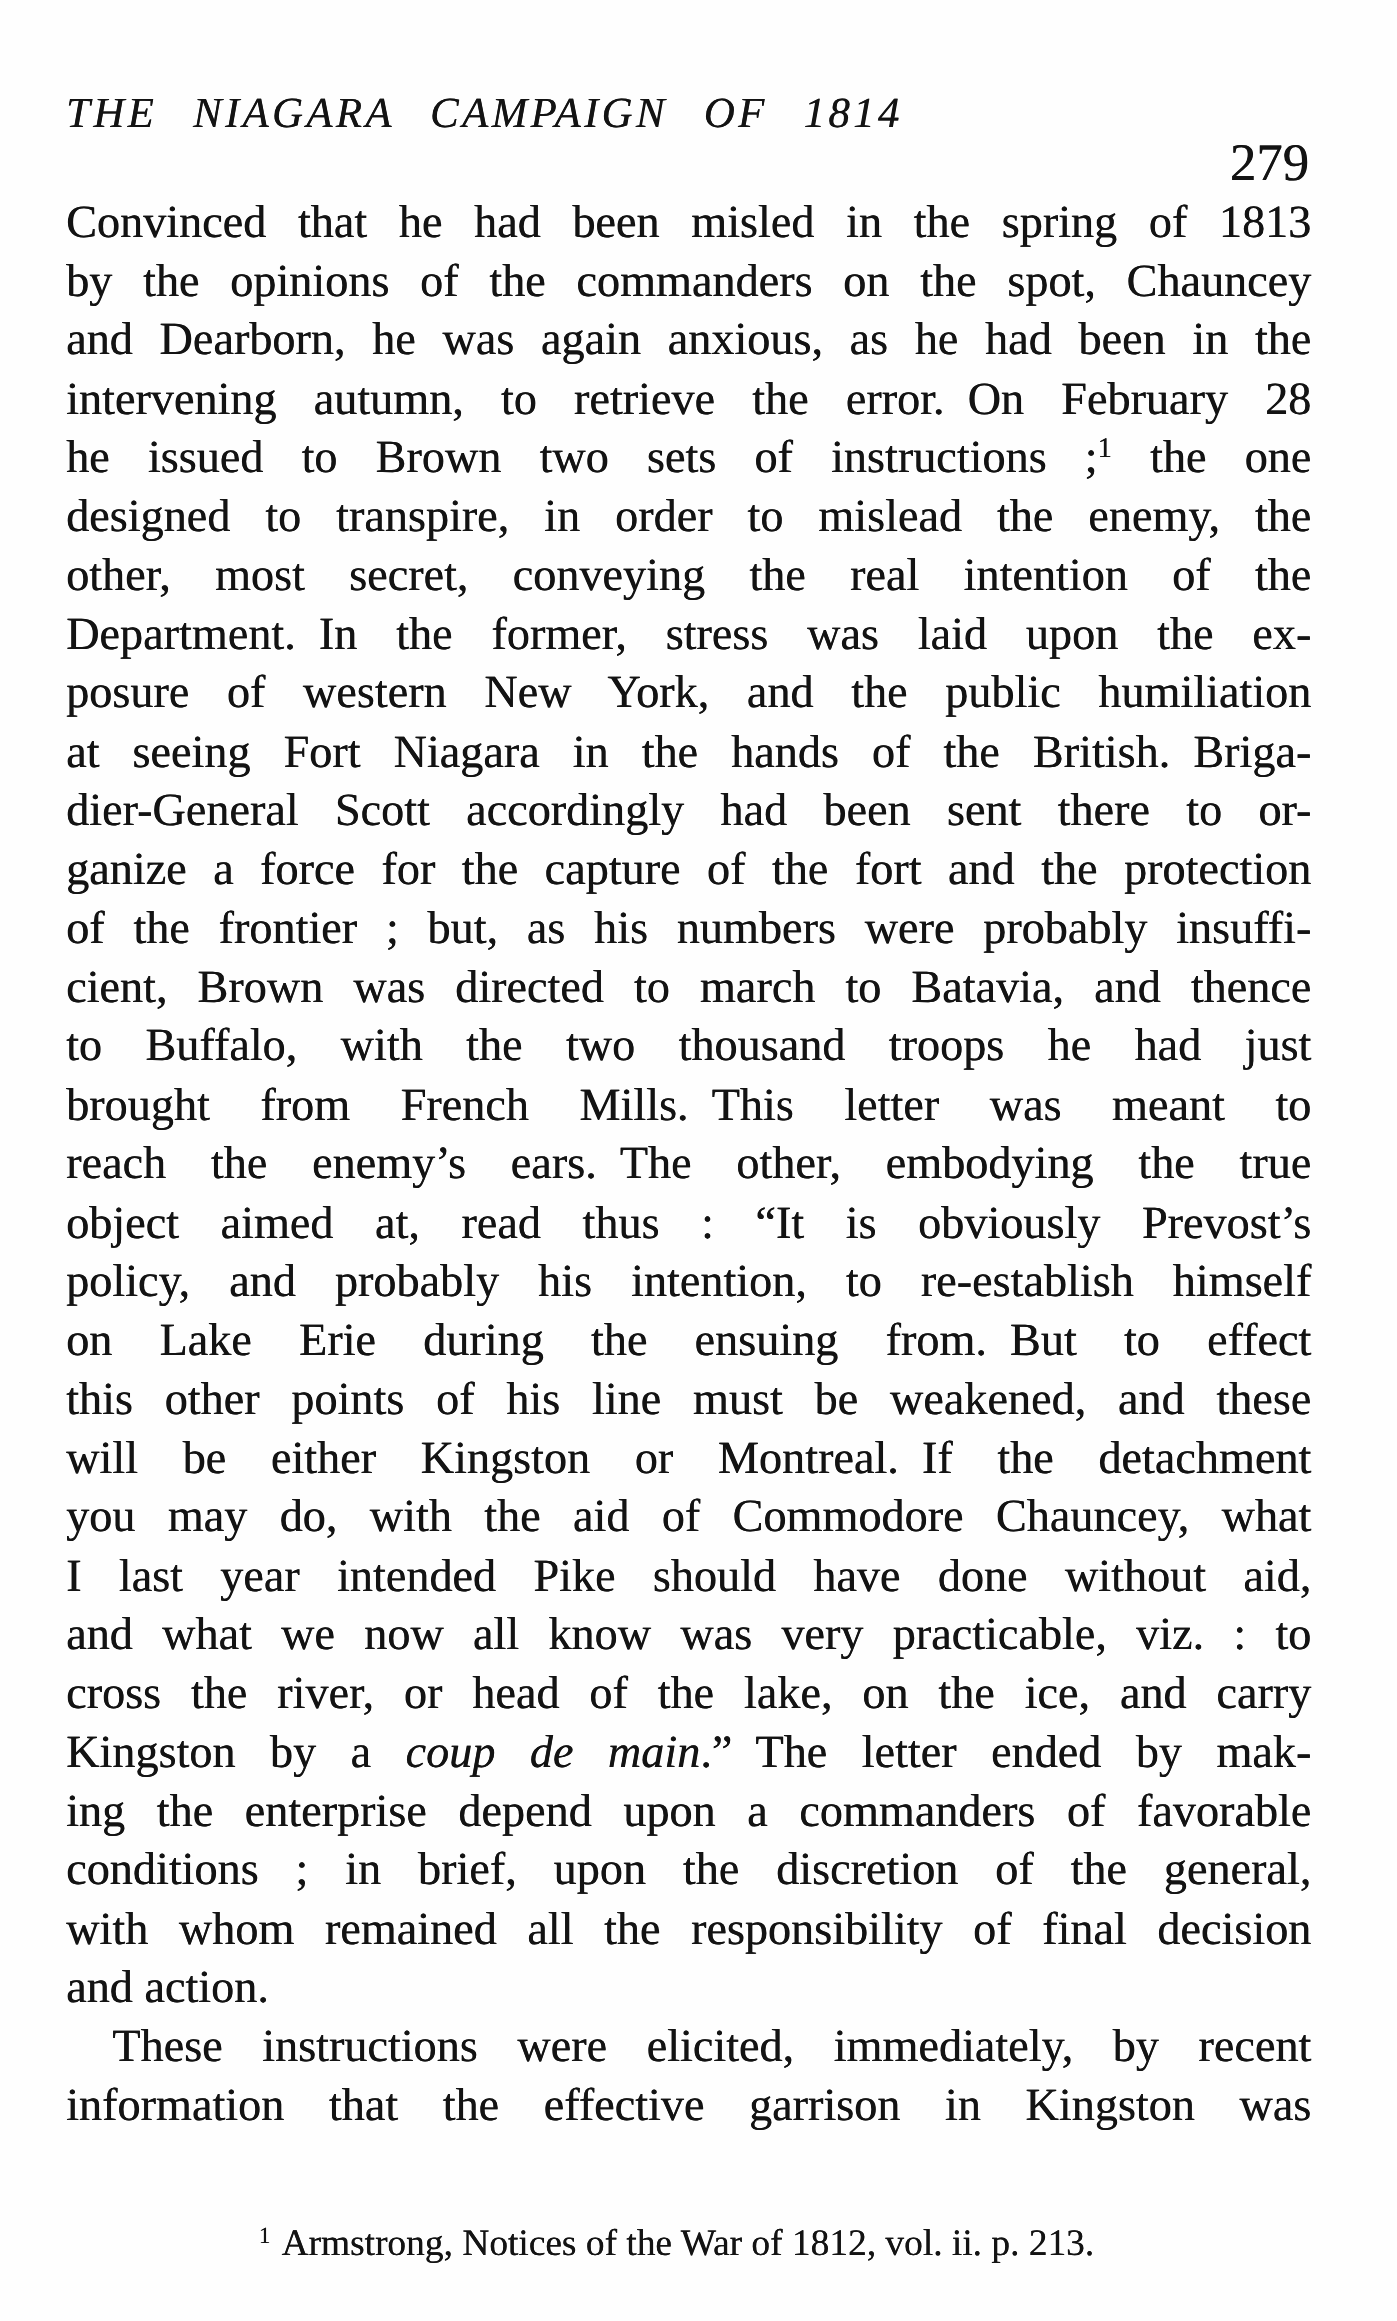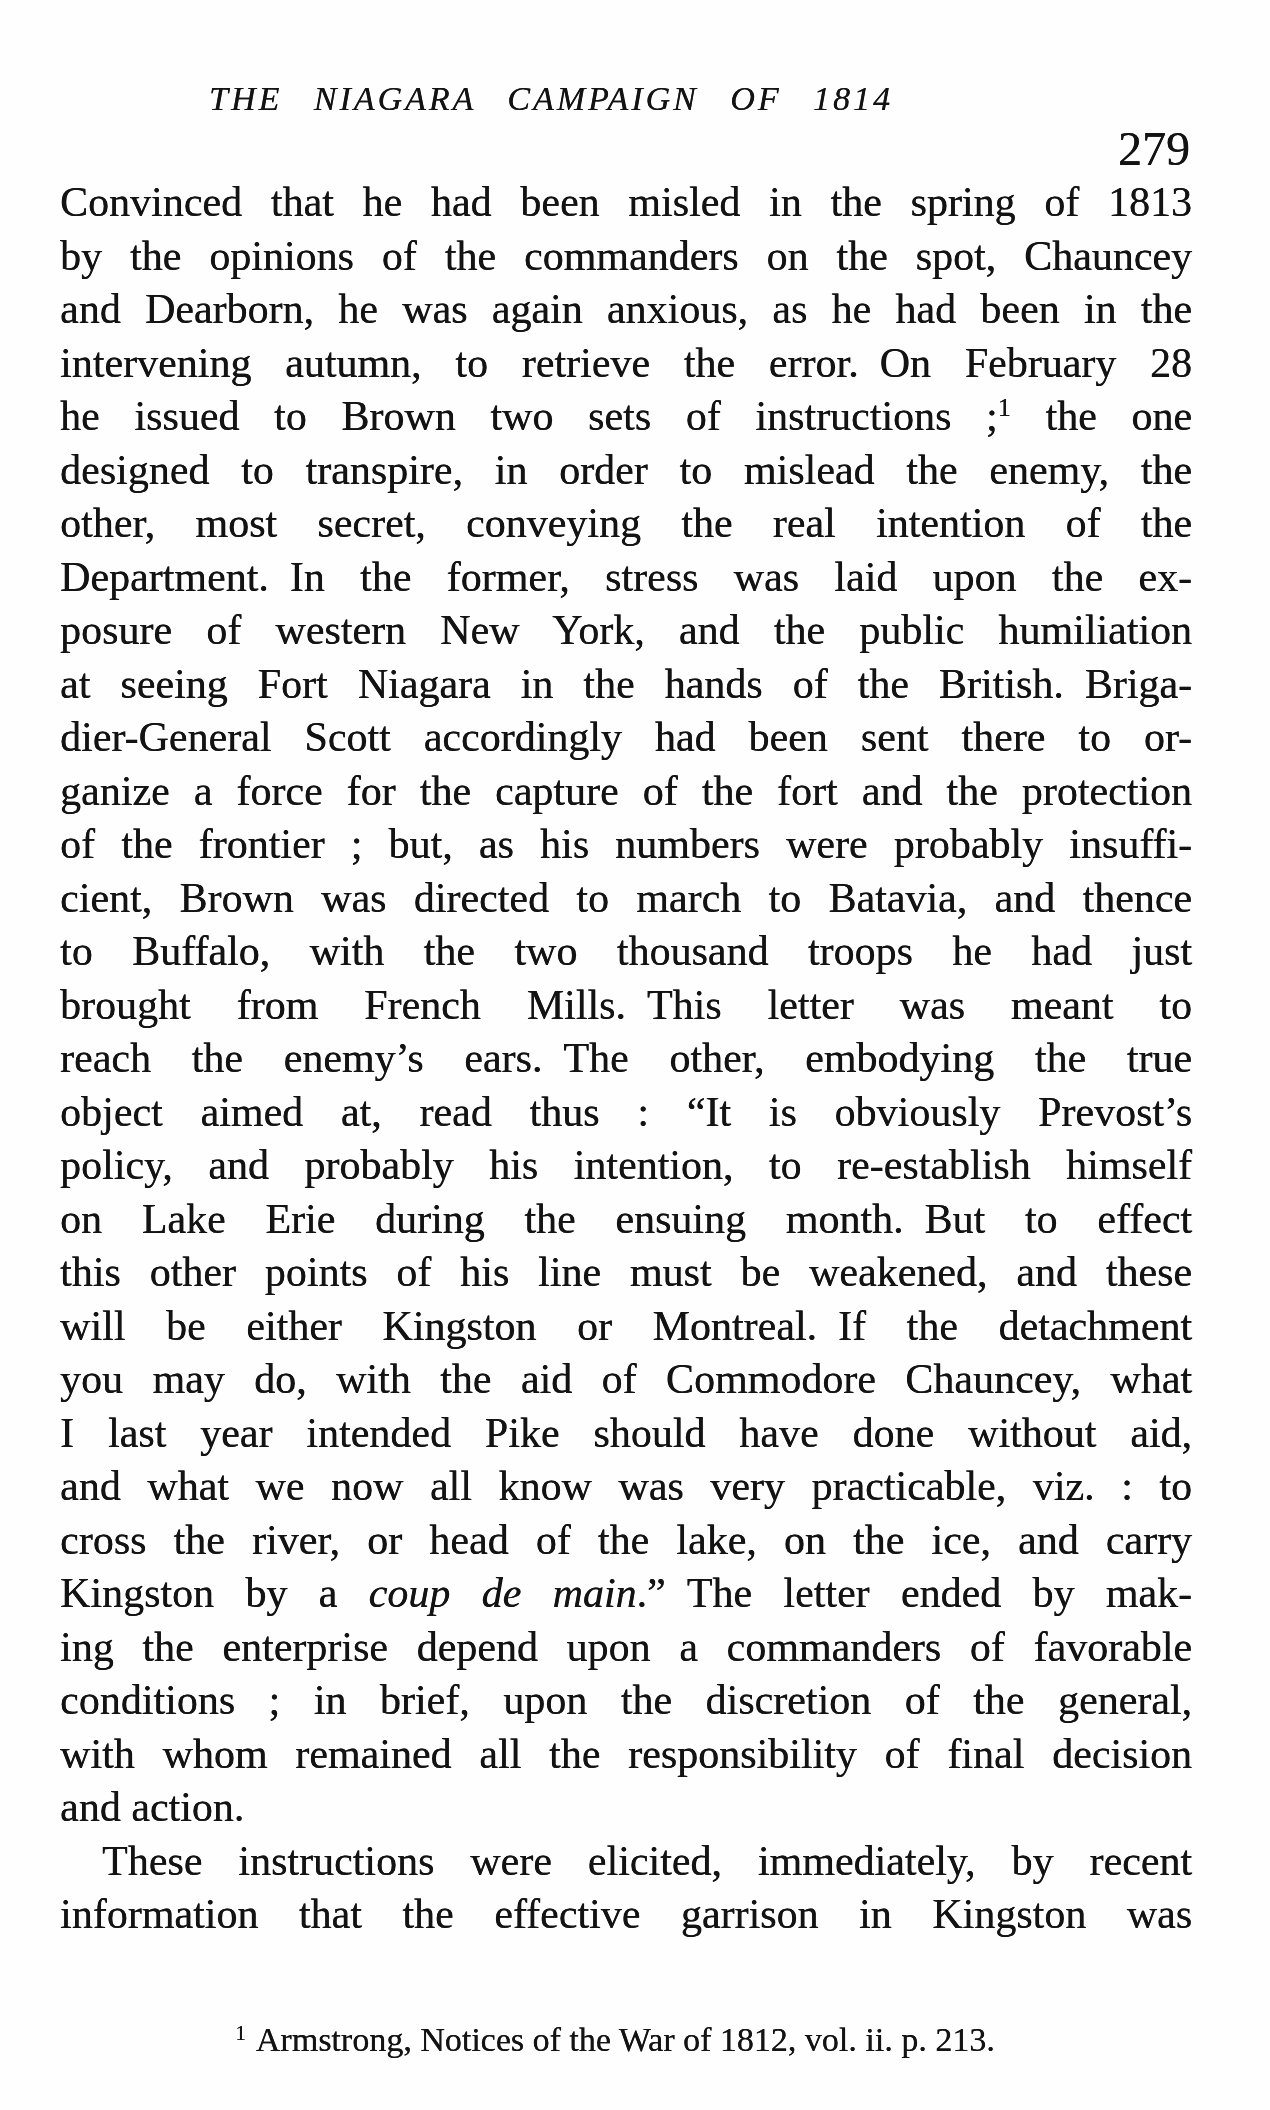--- a/index.html
+++ b/index.html
@@ -21,23 +21,23 @@
     top: 74px;
     left: 60px;
     width: 1132px;
     height: 56px;
   }
   .running-title {
     position: absolute;
     left: 0;
     right: 150px;
     top: 6px;
-    text-align: center;
+    text-align: left;
     font-style: italic;
-    font-size: 34px;
+    font-size: 39px;
     letter-spacing: 3px;
     word-spacing: 20px;
     white-space: nowrap;
     text-shadow: 0.3px 0 0 currentColor;
   }
   .page-number {
     position: absolute;
     right: 2px;
     top: 0;
     font-size: 48px;
@@ -115,21 +115,21 @@
     <div class="line j">at seeing Fort Niagara in the hands of the British. Briga-</div>
     <div class="line j">dier-General Scott accordingly had been sent there to or-</div>
     <div class="line j">ganize a force for the capture of the fort and the protection</div>
     <div class="line j">of the frontier ; but, as his numbers were probably insuffi-</div>
     <div class="line j">cient, Brown was directed to march to Batavia, and thence</div>
     <div class="line j">to Buffalo, with the two thousand troops he had just</div>
     <div class="line j">brought from French Mills. This letter was meant to</div>
     <div class="line j">reach the enemy’s ears. The other, embodying the true</div>
     <div class="line j">object aimed at, read thus : “It is obviously Prevost’s</div>
     <div class="line j">policy, and probably his intention, to re-establish himself</div>
-    <div class="line j">on Lake Erie during the ensuing month. But to effect</div>
+    <div class="line j">on Lake Erie during the ensuing from. But to effect</div>
     <div class="line j">this other points of his line must be weakened, and these</div>
     <div class="line j">will be either Kingston or Montreal. If the detachment</div>
     <div class="line j">you may do, with the aid of Commodore Chauncey, what</div>
     <div class="line j">I last year intended Pike should have done without aid,</div>
     <div class="line j">and what we now all know was very practicable, viz. : to</div>
     <div class="line j">cross the river, or head of the lake, on the ice, and carry</div>
     <div class="line j"><span>Kingston by a </span><span class="it">coup de main</span><span>.” The letter ended by mak-</span></div>
     <div class="line j">ing the enterprise depend upon a commanders of favorable</div>
     <div class="line j">conditions ; in brief, upon the discretion of the general,</div>
     <div class="line j">with whom remained all the responsibility of final decision</div>

